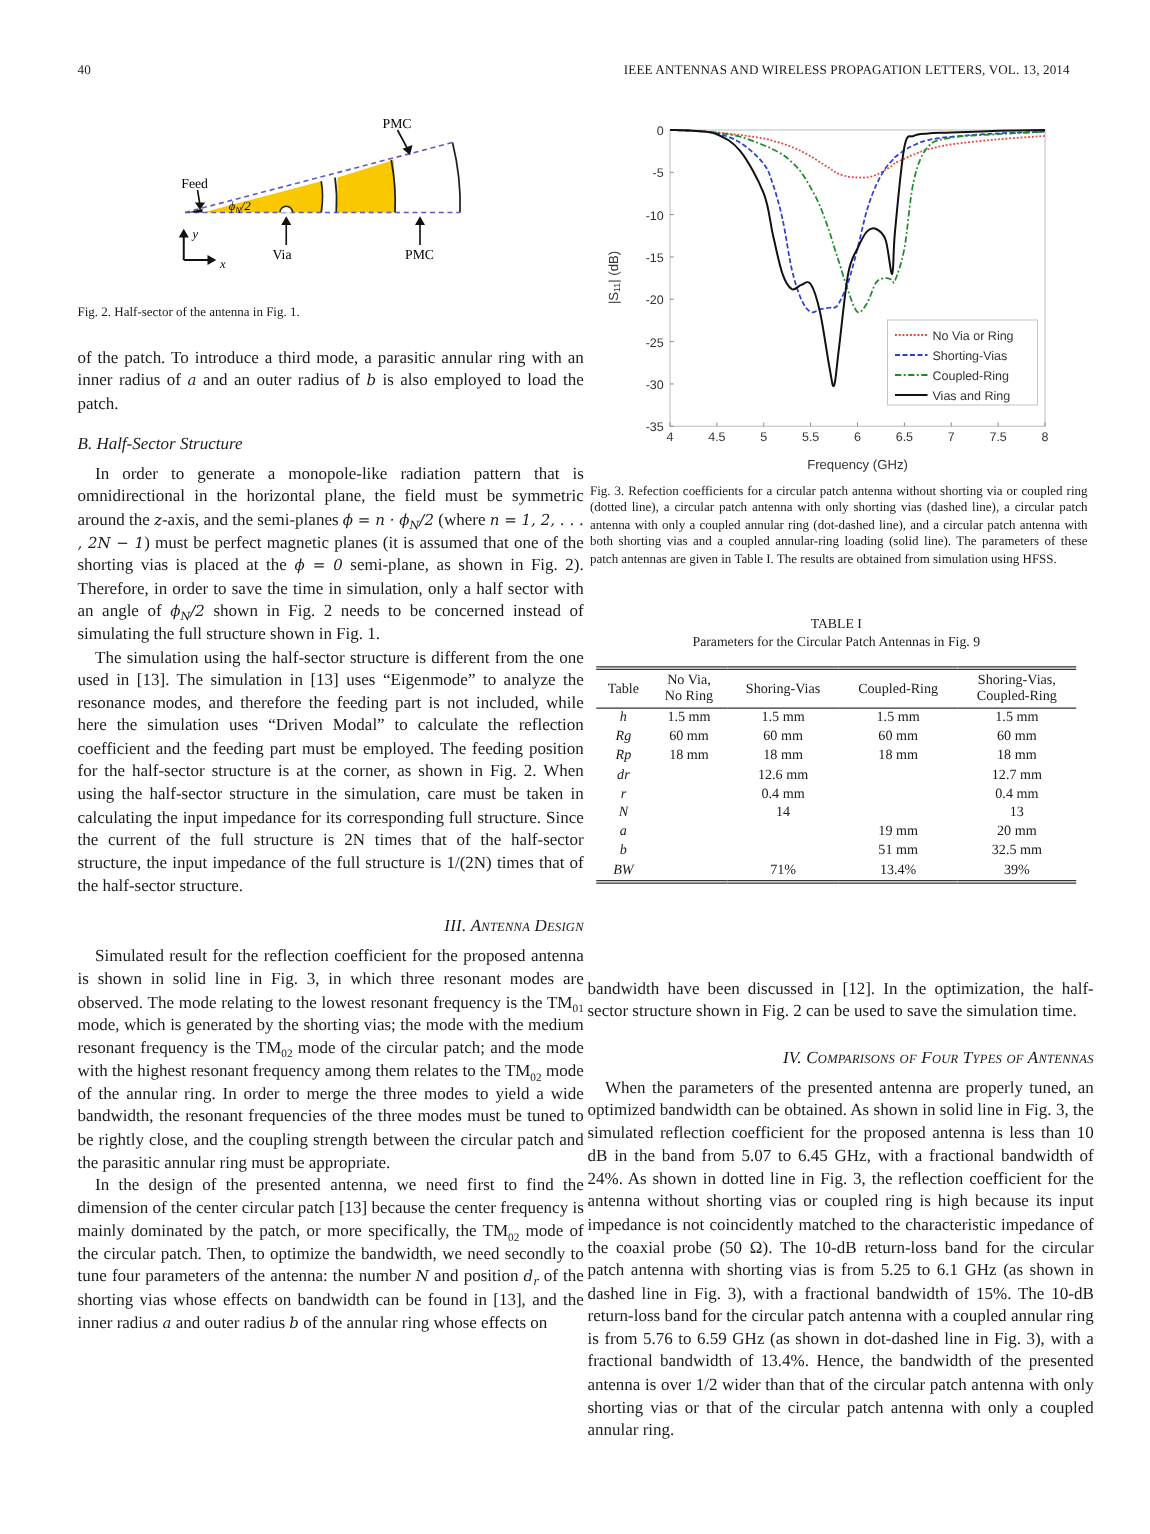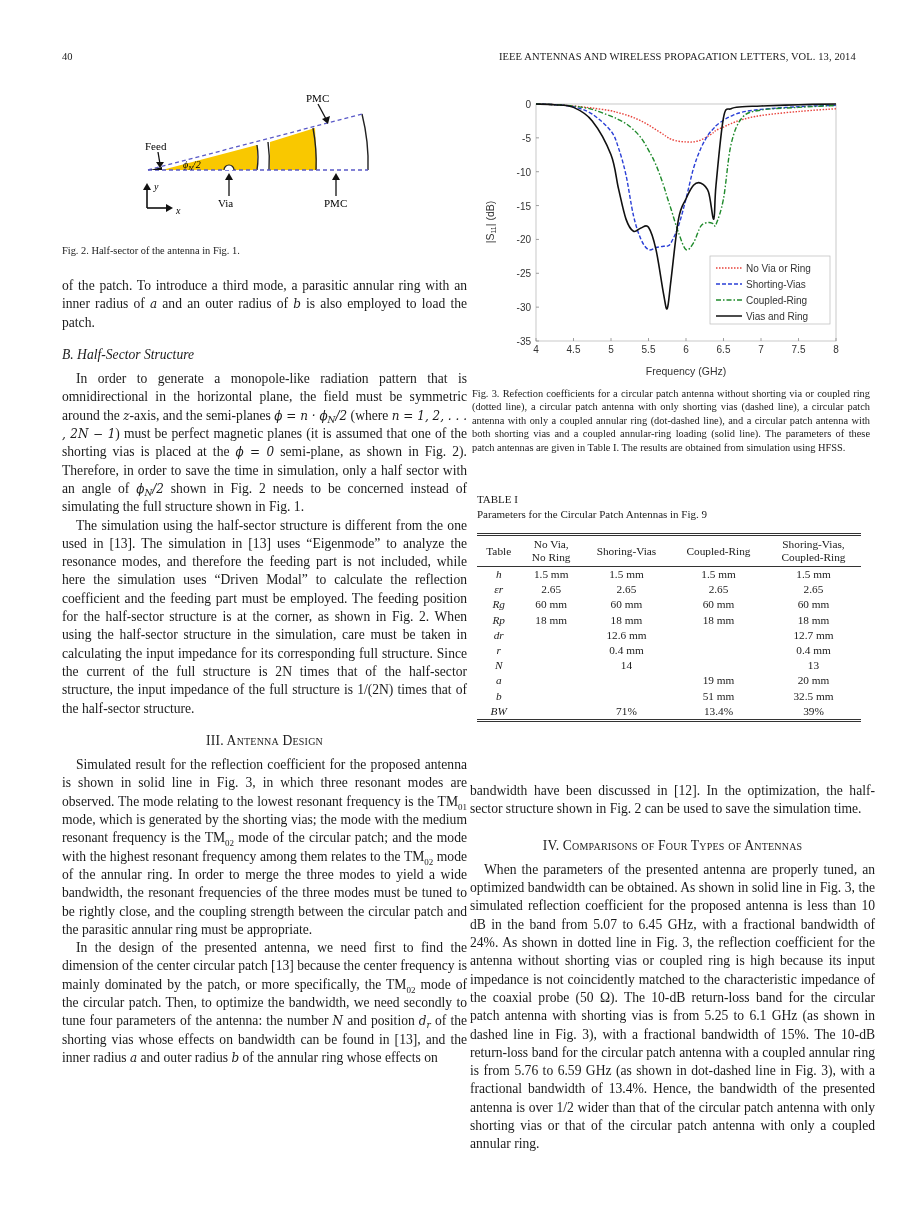--- a/index.html
+++ b/index.html
@@ -3,26 +3,26 @@
 <meta charset="utf-8">
 <style>
   html, body { margin:0; padding:0; background:#fff; }
   body { width:920px; height:1227px; position:relative; overflow:hidden;
          font-family:"Liberation Serif", "DejaVu Serif", serif; color:#1a1a1a; }
   .abs { position:absolute; }
   .runhead { top:51px; font-size:10.5px; letter-spacing:0.1px; }
   .col { position:absolute; width:405px; font-size:13.6px; line-height:18.3px; text-align:justify; }
   .col p { margin:0; }
   .col p.ind { text-indent:14px; }
-  .sec { text-align:center; margin:14px 0 6px 0; font-size:13.6px; font-variant:small-caps; letter-spacing:0.2px; }
+  .sec { text-align:right; margin:14px 0 6px 0; font-size:13.6px; font-variant:small-caps; letter-spacing:0.2px;font-style:italic; }
   .subsec { font-style:italic; margin:14px 0 6px 0; }
   .caption { font-size:10.4px; line-height:13.4px; text-align:justify; }
   .m { font-style:italic; font-family:"DejaVu Serif", serif; font-size:12px; }
   sub { font-size:9px; line-height:0; }
-  .tabtitle { font-size:11px; line-height:15px; }
+  .tabtitle { text-align:center; font-size:11px; line-height:15px; }
   table.params { border-collapse:collapse; font-size:11.3px; width:100%; }
   table.params th { font-weight:normal; padding:2px 4px; line-height:13px; text-align:center; }
   table.params td { text-align:center; padding:0 4px; line-height:15.2px; }
   table.params td.sym { font-style:italic; }
   .topdbl { border-top:3px double #333; }
   .hdrline { border-bottom:1px solid #333; }
   .botdbl { border-bottom:3px double #333; }
   .chart-text { font-family:"Liberation Sans", "DejaVu Sans", sans-serif; fill:#333; }
 </style>
 </head>
@@ -153,27 +153,20 @@
       </thead>
     <tbody id="tbody">
         <tr>
           <td class="sym">h</td>
           <td>1.5 mm</td>
           <td>1.5 mm</td>
           <td>1.5 mm</td>
           <td>1.5 mm</td>
         </tr>
         <tr>
-          <td class="sym">εr</td>
-          <td>2.65</td>
-          <td>2.65</td>
-          <td>2.65</td>
-          <td>2.65</td>
-        </tr>
-        <tr>
           <td class="sym">Rg</td>
           <td>60 mm</td>
           <td>60 mm</td>
           <td>60 mm</td>
           <td>60 mm</td>
         </tr>
         <tr>
           <td class="sym">Rp</td>
           <td>18 mm</td>
           <td>18 mm</td>

